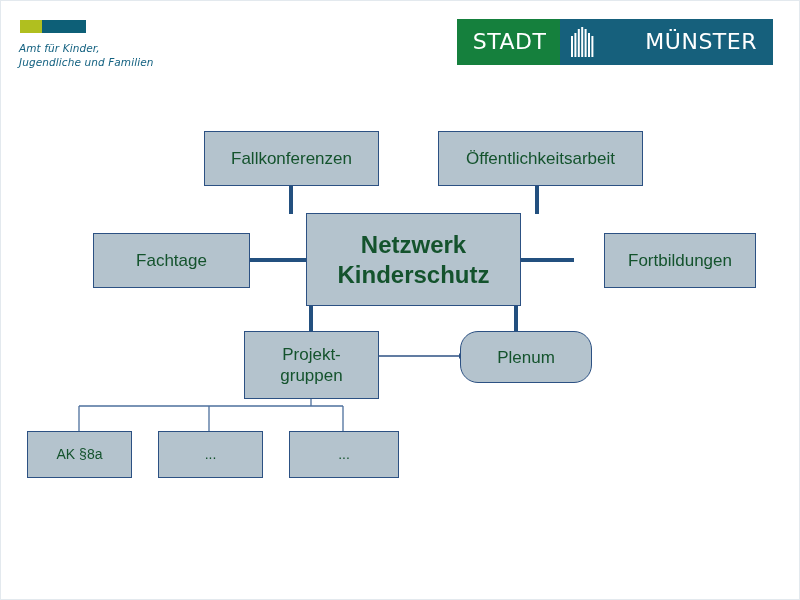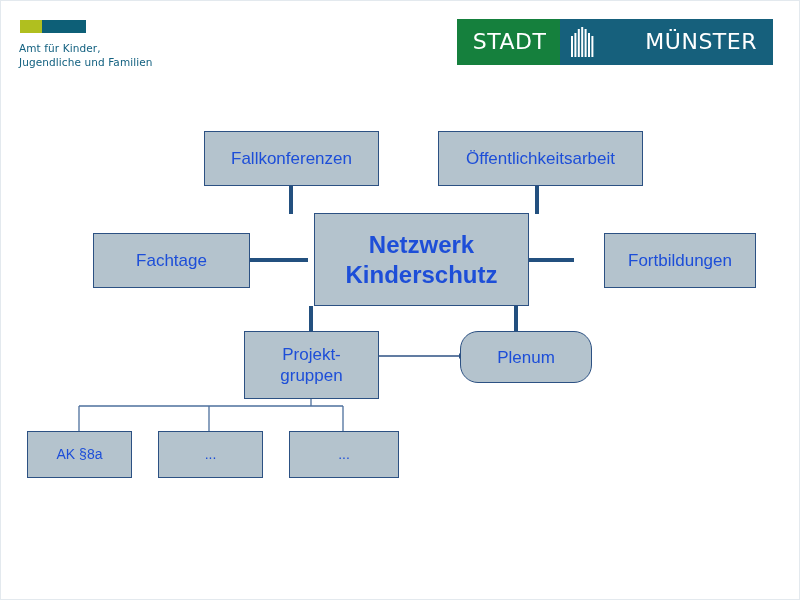--- a/index.html
+++ b/index.html
@@ -20,20 +20,21 @@
     border: 1px solid #e3e9ee;
     overflow: hidden;
   }
 
   
   .logo-jugendamt {
     position: absolute;
     left: 18px;
     top: 18px;
     width: 180px;
+    font-style: italic;
   }
   .logo-bars {
     display: flex;
     width: 66px;
     height: 13px;
     border: 1px solid #ffffff;
     box-sizing: content-box;
   }
   .logo-bar-green {
     width: 22px;
@@ -100,32 +101,31 @@
   
   .node {
     position: absolute;
     box-sizing: border-box;
     background: #b4c3cd;
     border: 1px solid #2c5183;
     display: flex;
     align-items: center;
     justify-content: center;
     text-align: center;
-    color: #1d4ed8;
+    color: #14532d;
     font-family: "Liberation Sans", sans-serif;
     font-size: 17px;
     line-height: 21px;
     white-space: pre-line;
   }
   .node.center {
     font-size: 24px;
     font-weight: bold;
     line-height: 30px;
     border-width: 1px;
-    margin-left: 8px;
   }
   .node.small {
     font-size: 14px;
   }
 </style>
 </head>
 <body>
 
 <div id="slide">
 

